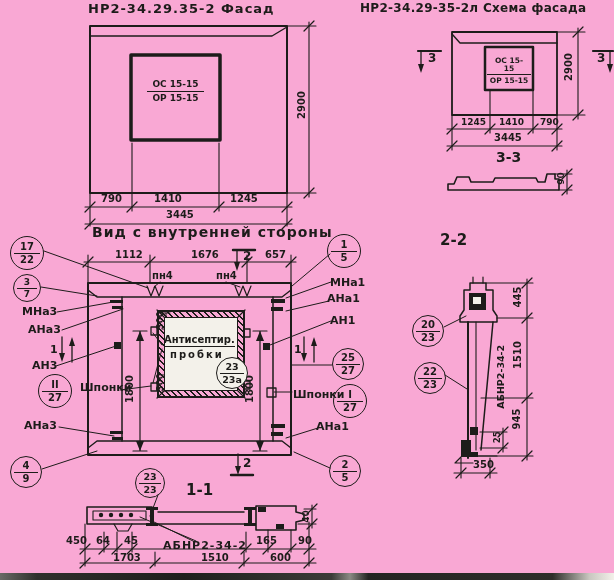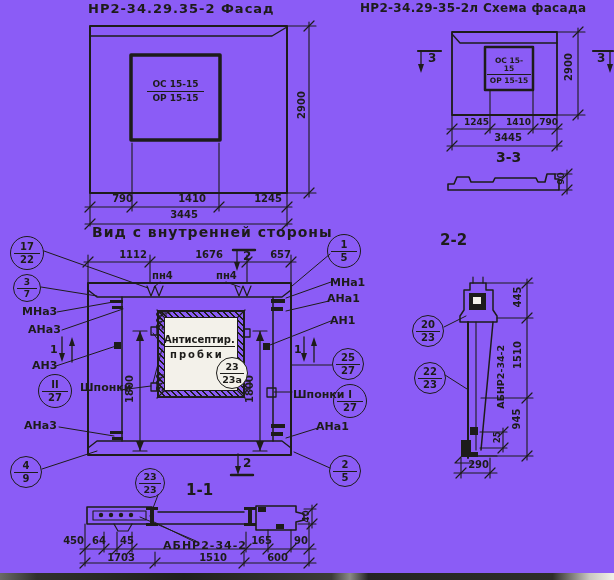--- a/index.html
+++ b/index.html
@@ -1,20 +1,20 @@
 <!DOCTYPE html>
 <html><head>
 <meta charset="utf-8">
 <style>
   html,body{margin:0;padding:0;background:#d8d6d0;}
-  #sheet{position:relative;width:614px;height:580px;background:#8b5cf6;
+  #sheet{position:relative;width:614px;height:580px;background:#f9a8d4;
          font-family:"DejaVu Sans",sans-serif;color:#1d1c1a;overflow:hidden;}
   #sheet svg{position:absolute;left:0;top:0;}
   .lbl{position:absolute;font-weight:700;white-space:nowrap;line-height:1;color:#1d1c1a;}
-  .c{text-align:right;}
+  .c{text-align:left;margin-left:8px;}
   .rot{transform:rotate(-90deg);transform-origin:center;text-align:center;}
   .co{position:absolute;border:1.7px solid #1d1c1a;border-radius:50%;
       display:flex;flex-direction:column;align-items:center;justify-content:center;
       font-weight:700;line-height:1;box-sizing:border-box;}
   .co .t{display:block;width:80%;text-align:center;border-bottom:1.4px solid #1d1c1a;padding-bottom:1px;}
   .co .b{display:block;width:80%;text-align:center;padding-top:1px;}
   .frac{position:absolute;font-weight:700;line-height:1;text-align:center;}
   .frac .t{display:block;border-bottom:1.5px solid #1d1c1a;padding:0 3px 2px;}
   .frac .b{display:block;padding-top:2px;}
   .winframe{position:absolute;left:157px;top:310px;width:88px;height:88px;box-sizing:border-box;
@@ -213,21 +213,21 @@
 <span class="lbl c" style="left:105px;top:553px;width:30px;font-size:10px">1703</span>
 <span class="lbl c" style="left:193px;top:553px;width:34px;font-size:10px">1510</span>
 <span class="lbl c" style="left:262px;top:553px;width:26px;font-size:10px">600</span>
 
 <span class="lbl" style="left:440px;top:233px;font-size:15px">2-2</span>
 <span class="lbl rot" style="left:458px;top:372px;width:86px;font-size:9.5px">АБНР2-34-2</span>
 <span class="lbl rot" style="left:504px;top:292px;width:28px;font-size:10px">445</span>
 <span class="lbl rot" style="left:503px;top:350px;width:30px;font-size:10px">1510</span>
 <span class="lbl rot" style="left:504px;top:414px;width:26px;font-size:10px">945</span>
 <span class="lbl rot" style="left:489px;top:433px;width:16px;font-size:8.5px">25</span>
-<span class="lbl c" style="left:465px;top:460px;width:24px;font-size:10px">290</span>
+<span class="lbl c" style="left:465px;top:460px;width:24px;font-size:10px">350</span>
 
 <div class="co" style="left:10px;top:236px;width:34px;height:34px;font-size:10px">
   <span class="t">17</span>
   <span class="b">22</span>
 </div>
 <div class="co" style="left:13px;top:274px;width:28px;height:28px;font-size:9px">
   <span class="t">3</span>
   <span class="b">7</span>
 </div>
 <div class="co" style="left:38px;top:374px;width:34px;height:34px;font-size:10px">

